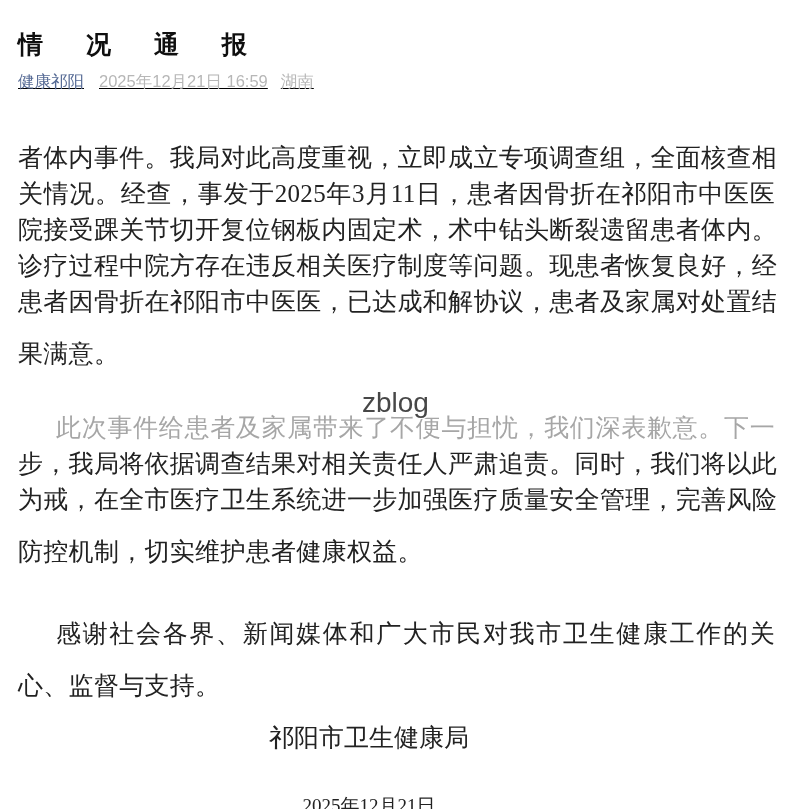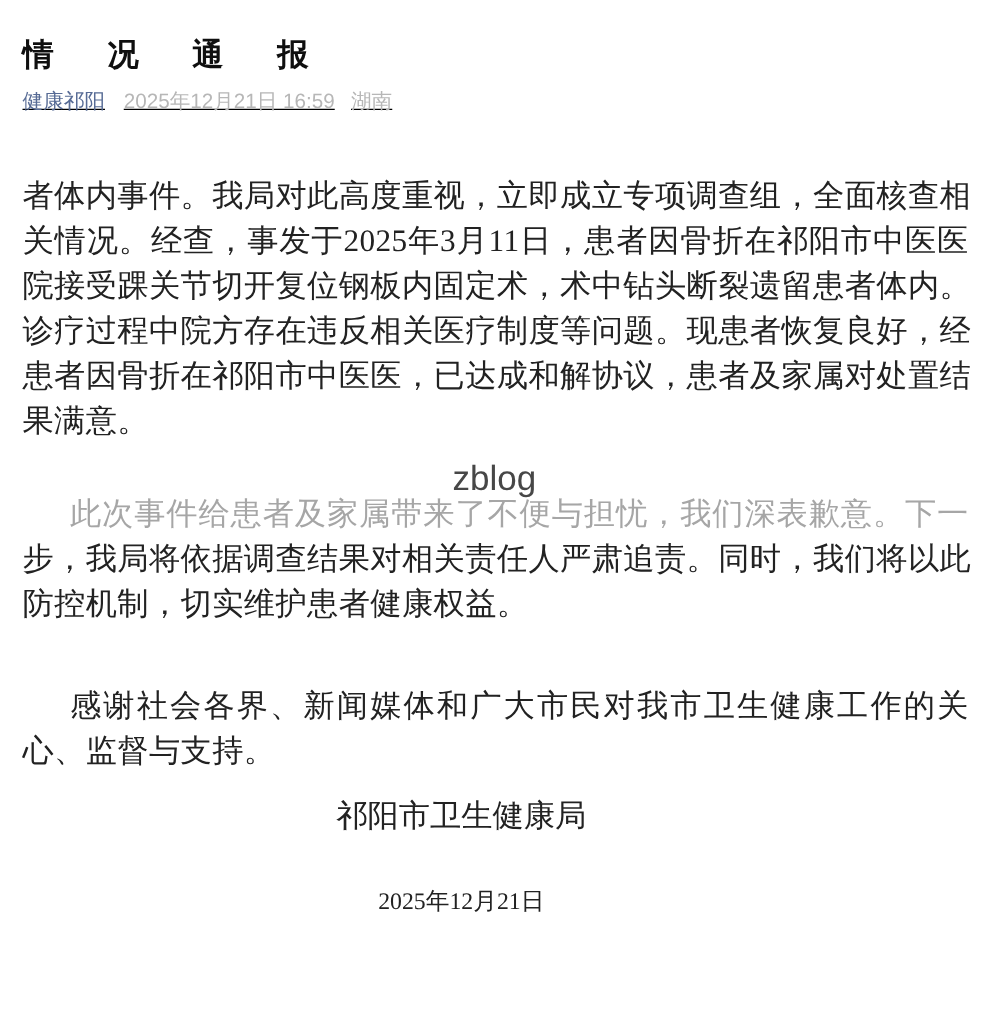--- a/index.html
+++ b/index.html
@@ -51,21 +51,21 @@
   }
   .line {
     font-size: 25px;
     line-height: 36px;
     letter-spacing: 0.3px;
     text-align: justify;
     text-align-last: justify;
     white-space: nowrap;
   }
   .line.indent { text-indent: 38px; }
-  .line.end { text-align-last: left; white-space: normal; }
+  .line.end { text-align-last: left; white-space: normal; margin-top: 16px; }
   .line.faded { color: #a6a6a6; }
   .para2 { margin-top: 38px; }
   .para3 { margin-top: 46px; }
   .signature {
     margin-top: 16px;
     font-size: 25px;
     line-height: 36px;
     text-align: center;
     padding-right: 55px;
   }
@@ -73,21 +73,21 @@
     margin-top: 32px;
     font-size: 19px;
     line-height: 36px;
     text-align: center;
     padding-right: 55px;
   }
   
   .watermark {
     position: absolute;
     left: 362px;
-    top: 368px;
+    top: 388px;
     font-family: "Liberation Sans", "DejaVu Sans", sans-serif;
     font-size: 28px;
     line-height: 30px;
     color: #474747;
     text-shadow: 0 0 2px #ffffff, 1px 1px 0 #ffffff, -1px -1px 0 #ffffff;
     z-index: 5;
   }
 </style>
 </head>
 <body>
@@ -111,20 +111,21 @@
       <div class="line">关情况。经查，事发于2025年3月11日，患者因骨折在祁阳市中医医</div>
       <div class="line">院接受踝关节切开复位钢板内固定术，术中钻头断裂遗留患者体内。</div>
       <div class="line">诊疗过程中院方存在违反相关医疗制度等问题。现患者恢复良好，经</div>
       <div class="line">患者因骨折在祁阳市中医医，已达成和解协议，患者及家属对处置结</div>
       <div class="line end">果满意。</div>
     </div>
 
     <div class="para2">
       <div class="line indent faded">此次事件给患者及家属带来了不便与担忧，我们深表歉意。下一</div>
       <div class="line">步，我局将依据调查结果对相关责任人严肃追责。同时，我们将以此</div>
+      <div class="line">为戒，在全市医疗卫生系统进一步加强医疗质量安全管理，完善风险</div>
       <div class="line end">防控机制，切实维护患者健康权益。</div>
     </div>
 
     <div class="para3">
       <div class="line indent">感谢社会各界、新闻媒体和广大市民对我市卫生健康工作的关</div>
       <div class="line end">心、监督与支持。</div>
     </div>
 
     <div class="signature">祁阳市卫生健康局</div>
 

